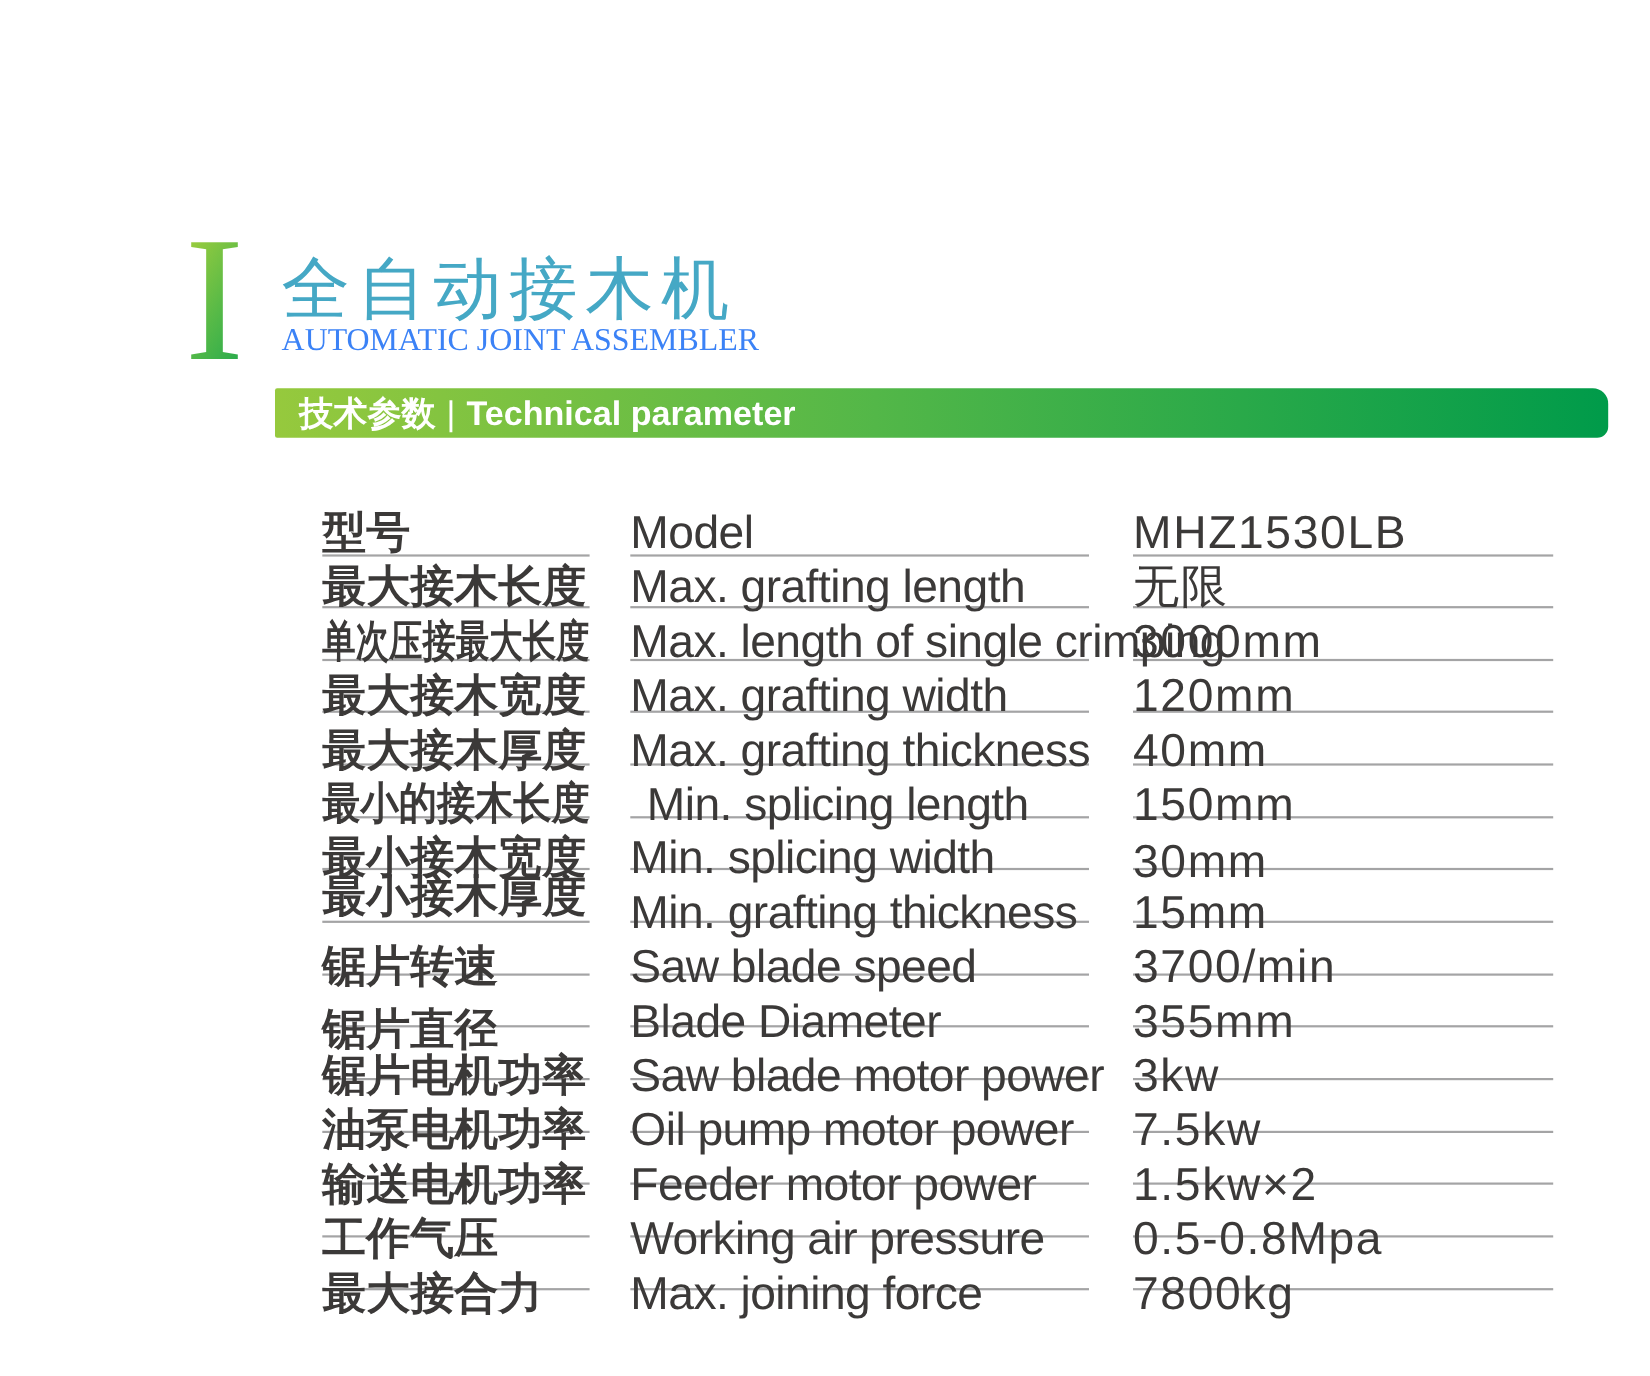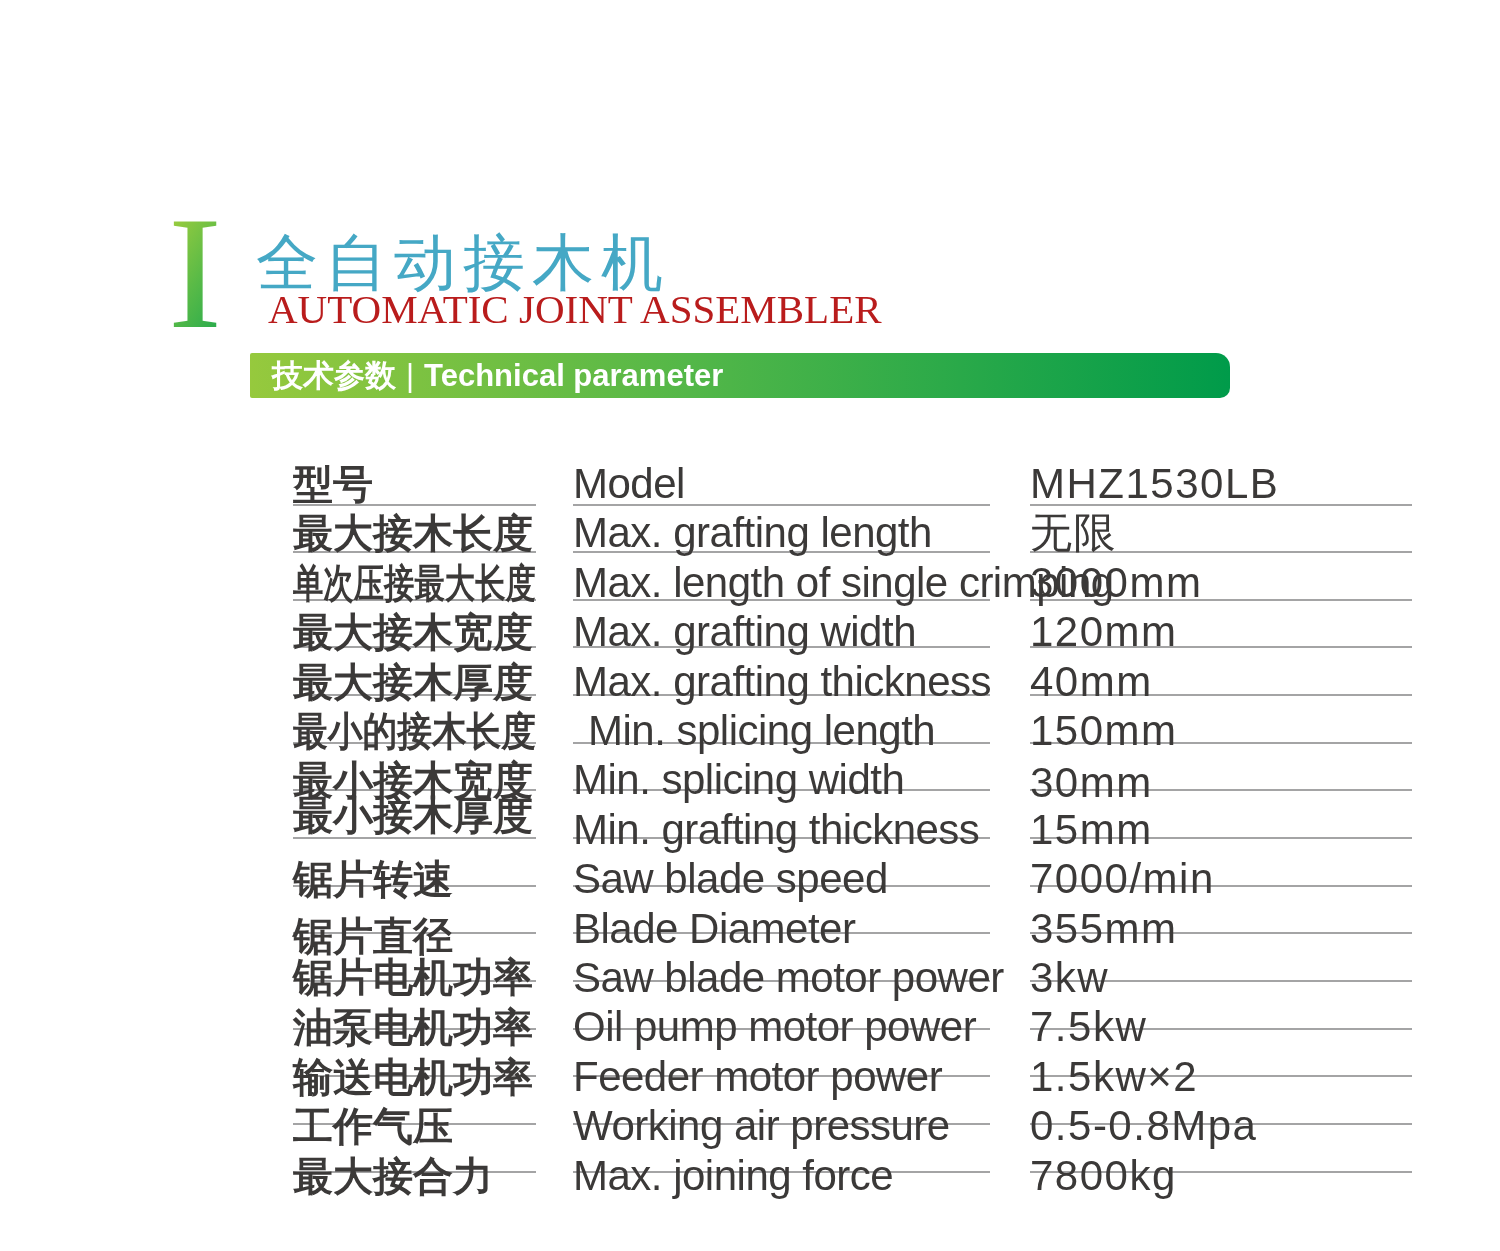--- a/index.html
+++ b/index.html
@@ -14,27 +14,27 @@
     background:linear-gradient(125deg,var(--index_green_light,#a8d03c) 5%,#58ba47 55%,var(--index_green_dark,#1ea84e) 95%);
     -webkit-background-clip:text;background-clip:text;color:transparent;
   }
   .title-cn{
     position:absolute;left:256px;top:231px;
     font-family:"DejaVu Serif","Liberation Serif",serif;
     font-size:62px;line-height:64px;letter-spacing:7px;
     color:var(--title_teal,#45a8c5);white-space:nowrap;
   }
   .title-en{
-    position:absolute;left:268px;top:288px;
+    position:absolute;left:256px;top:288px;
     font-family:"Liberation Serif",serif;
-    font-size:41px;line-height:43px;letter-spacing:0px;
-    color:#b91c1c;white-space:nowrap;
+    font-size:29px;line-height:43px;letter-spacing:0px;
+    color:#3b82f6;white-space:nowrap;
   }
   .banner{
-    position:absolute;left:250px;top:353px;width:980px;height:45px;box-sizing:border-box;
+    position:absolute;left:250px;top:353px;width:1212px;height:45px;box-sizing:border-box;
     border-radius:2px 14px 10px 2px;
     background:linear-gradient(90deg,var(--banner_left,#96c93d) 0%,#53b748 45%,var(--banner_right,#009b4a) 100%);
     color:#ffffff;font-weight:700;font-size:31px;line-height:45px;
     padding-left:22px;white-space:nowrap;
   }
   .banner .sep{margin:0 10px;font-weight:400;}
   
   .u-line{position:absolute;height:2px;background:#a4a4a5;}
   .cell{position:absolute;white-space:nowrap;color:#3b3938;}
   .cell.cn{font-size:40px;line-height:42px;font-weight:700;}
@@ -100,21 +100,21 @@
       <div class="u-line" style="left: 573px; top: 837.12px; width: 417px;"></div>
       <div class="u-line" style="left: 1030px; top: 837.12px; width: 382px;"></div>
       <div class="cell cn" style="left: 293px; top: 794px;">最小接木厚度</div>
       <div class="cell en" style="left: 573px; top: 808.8px;">Min. grafting thickness</div>
       <div class="cell val" style="left: 1030px; top: 808.8px;">15mm</div>
       <div class="u-line" style="left: 293px; top: 884.78px; width: 243px;"></div>
       <div class="u-line" style="left: 573px; top: 884.78px; width: 417px;"></div>
       <div class="u-line" style="left: 1030px; top: 884.78px; width: 382px;"></div>
       <div class="cell cn" style="left: 293px; top: 858.2px;">锯片转速</div>
       <div class="cell en" style="left: 573px; top: 858.2px;">Saw blade speed</div>
-      <div class="cell val" style="left: 1030px; top: 858.2px;">7000/min</div>
+      <div class="cell val" style="left: 1030px; top: 858.2px;">3700/min</div>
       <div class="u-line" style="left: 293px; top: 932.44px; width: 243px;"></div>
       <div class="u-line" style="left: 573px; top: 932.44px; width: 417px;"></div>
       <div class="u-line" style="left: 1030px; top: 932.44px; width: 382px;"></div>
       <div class="cell cn" style="left: 293px; top: 915px;">锯片直径</div>
       <div class="cell en" style="left: 573px; top: 907.6px;">Blade Diameter</div>
       <div class="cell val" style="left: 1030px; top: 907.6px;">355mm</div>
       <div class="u-line" style="left: 293px; top: 980.1px; width: 243px;"></div>
       <div class="u-line" style="left: 573px; top: 980.1px; width: 417px;"></div>
       <div class="u-line" style="left: 1030px; top: 980.1px; width: 382px;"></div>
       <div class="cell cn" style="left: 293px; top: 957px; font-family: Liberation Serif, serif;">锯片电机功率</div>

